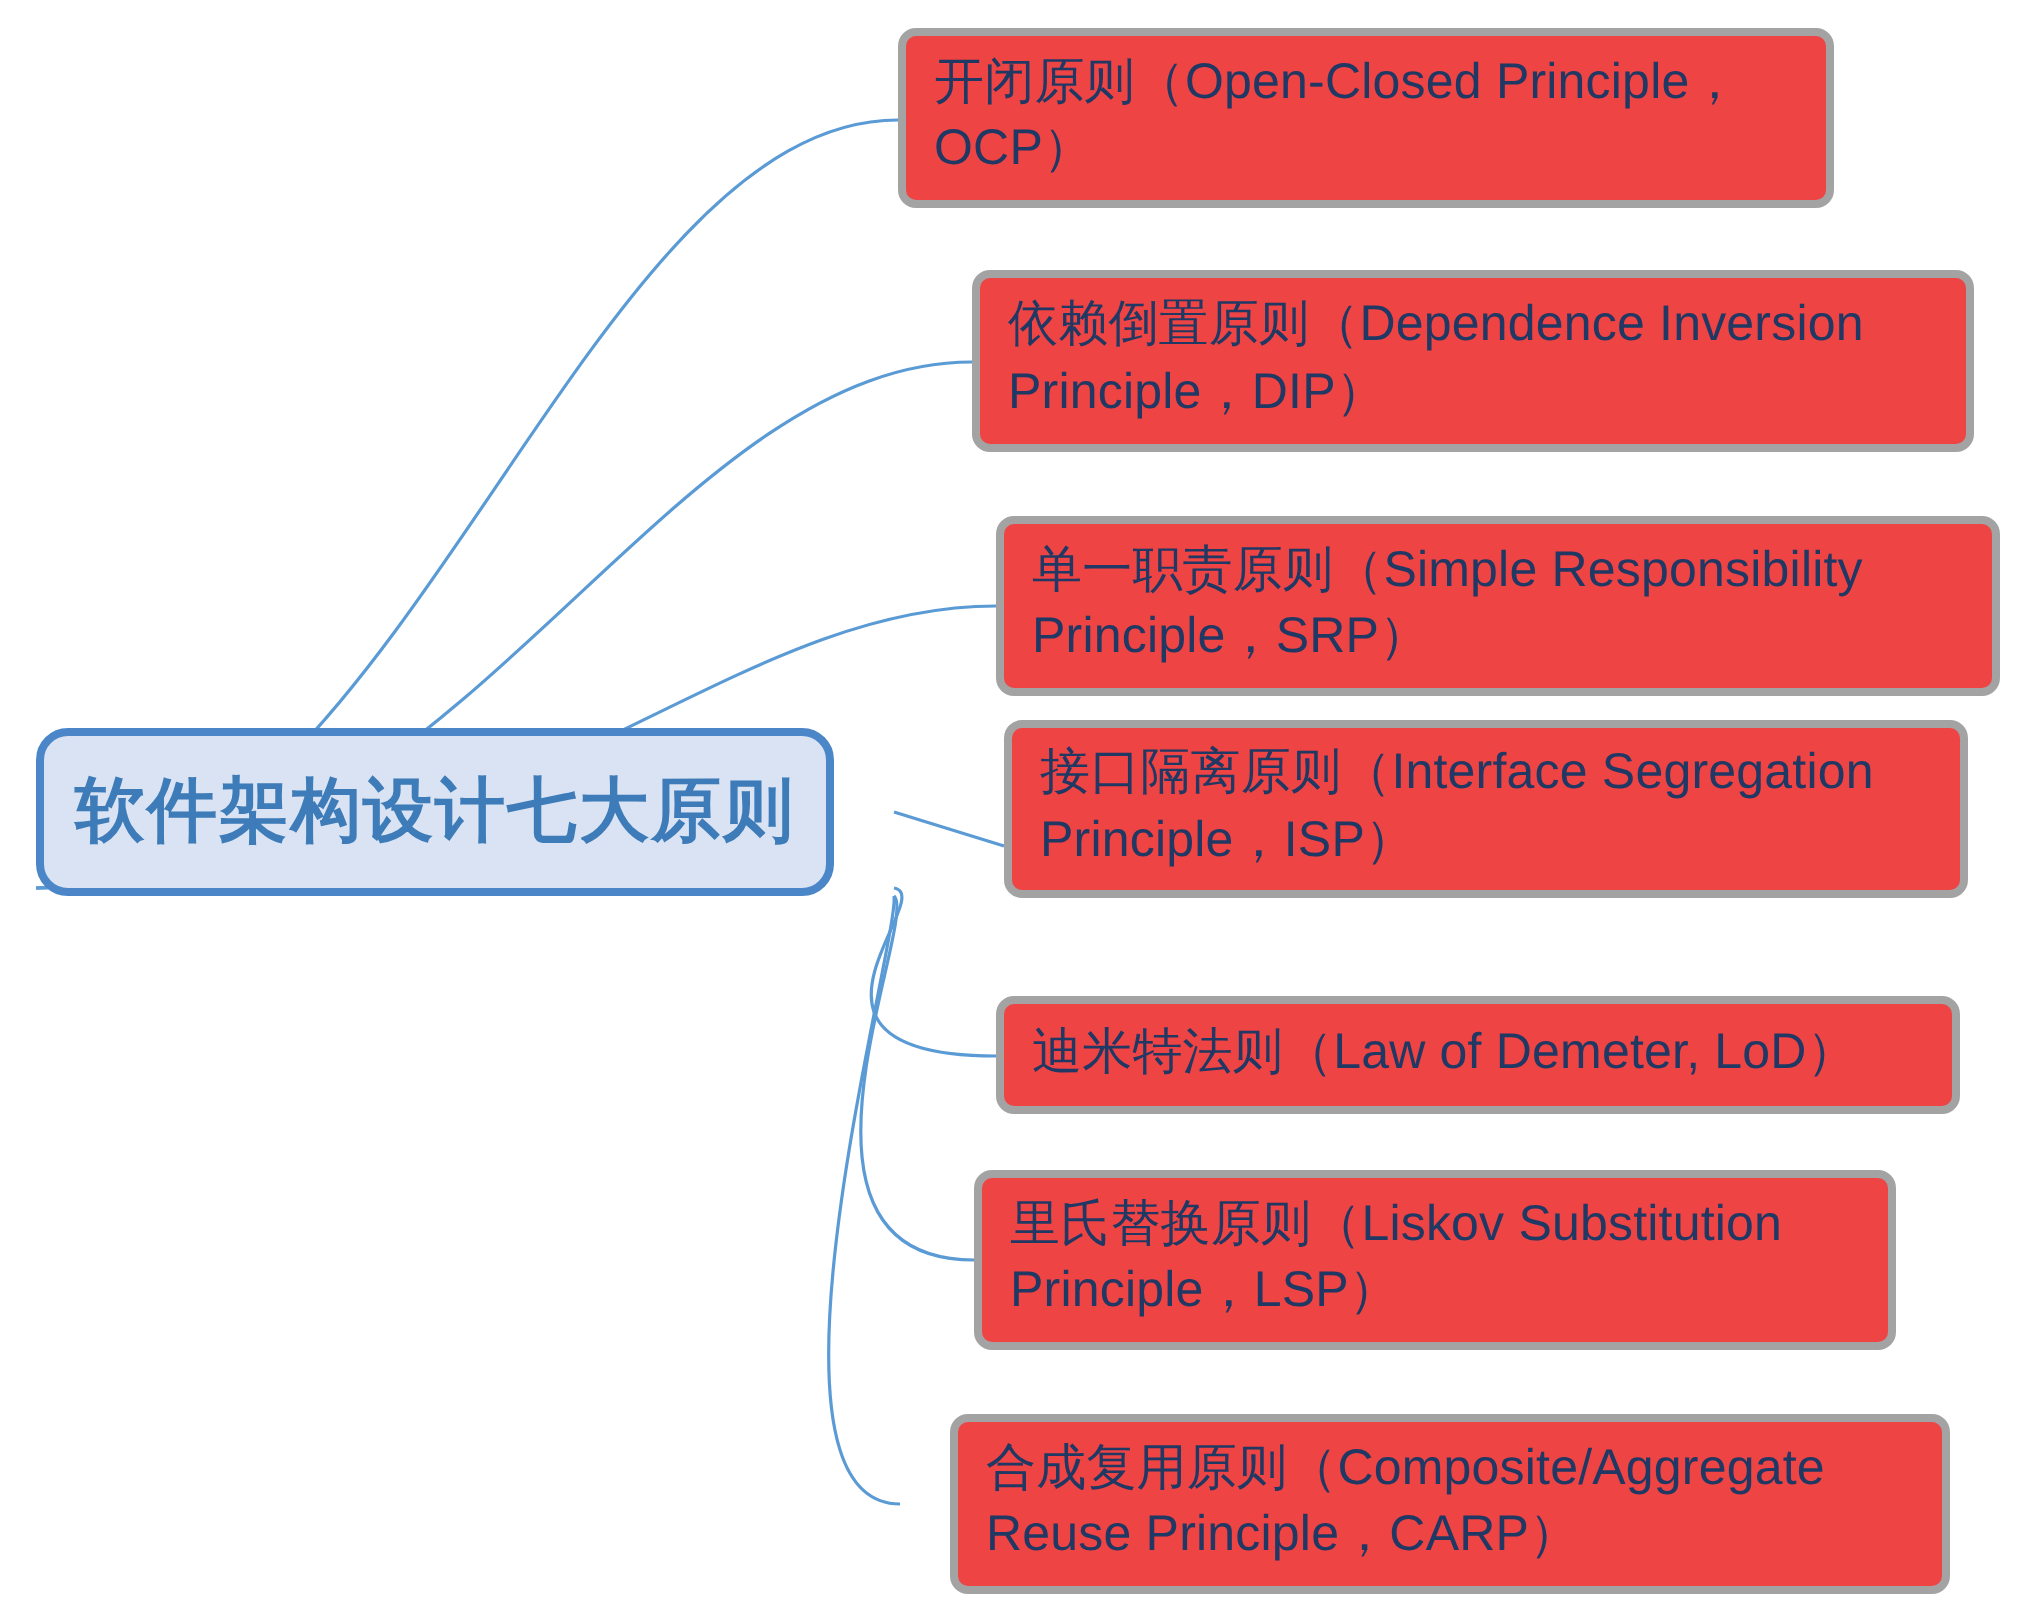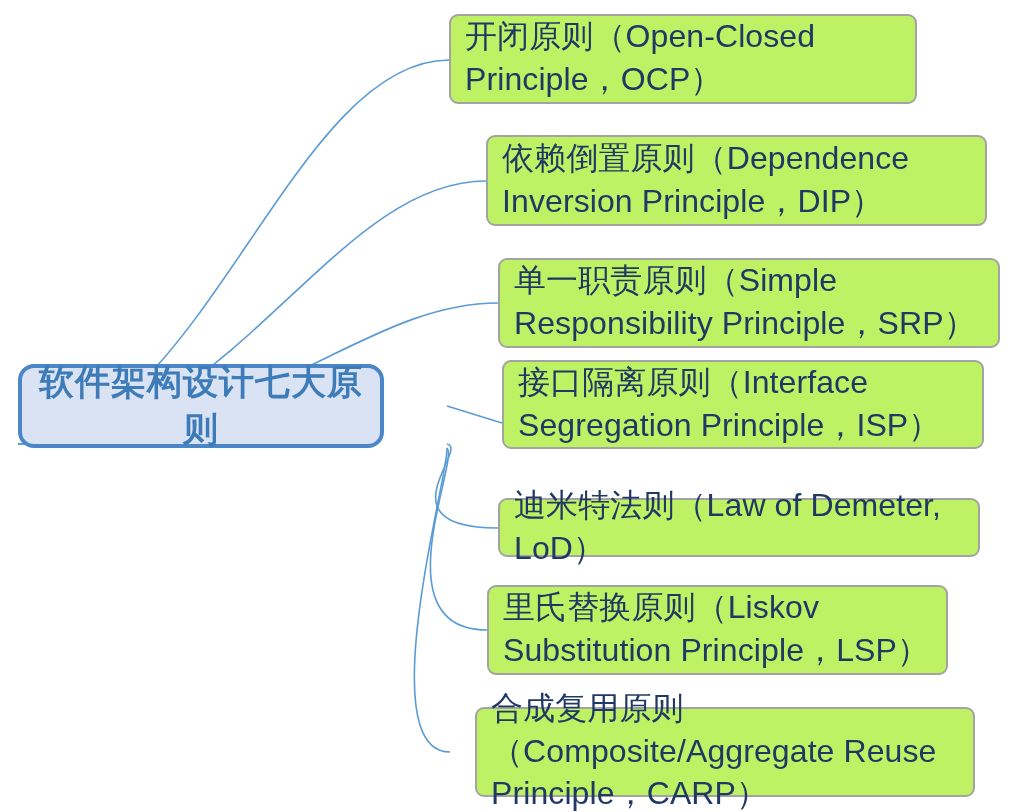--- a/index.html
+++ b/index.html
@@ -21,25 +21,25 @@
     position: absolute;
     left: 0;
     top: 0;
     width: 1018px;
     height: 812px;
     pointer-events: none;
   }
   .node {
     position: absolute;
     box-sizing: border-box;
-    background: #bef264;
-    border: 2px solid #a3a3a3;
+    background: #ef4444;
+    border: 4px solid #a3a3a3;
     border-radius: 9px;
     color: #1F3864;
-    font-size: 32px;
+    font-size: 25px;
     line-height: 1.33;
     letter-spacing: 0.1px;
     display: flex;
     align-items: center;
     padding: 4px 12px 6px 14px;
   }
   .node-text {
     display: block;
     width: 100%;
     white-space: pre-line;
@@ -65,21 +65,21 @@
   <svg id="connectors" viewBox="0 0 1018 812" xmlns="http://www.w3.org/2000/svg">
     <path fill="none" stroke="#5B9BD5" stroke-width="1.6" d="M 18 444 C 200 444, 290 60, 449 60"></path>
     <path fill="none" stroke="#5B9BD5" stroke-width="1.6" d="M 18 444 C 230 444, 330 181, 486 181"></path>
     <path fill="none" stroke="#5B9BD5" stroke-width="1.6" d="M 18 444 C 260 440, 360 303, 498 303"></path>
     <path fill="none" stroke="#5B9BD5" stroke-width="1.6" d="M 447 406 L 502 423"></path>
     <path fill="none" stroke="#5B9BD5" stroke-width="1.6" d="M 447 444 C 470 448, 380 528, 498 528"></path>
     <path fill="none" stroke="#5B9BD5" stroke-width="1.6" d="M 447 448 C 460 460, 380 630, 487 630"></path>
     <path fill="none" stroke="#5B9BD5" stroke-width="1.6" d="M 447 448 C 450 470, 370 752, 450 752"></path>
   </svg>
 
-  <div class="node" id="root-node" style="left: 18px; top: 364px; width: 366px; height: 84px;">
+  <div class="node" id="root-node" style="left: 18px; top: 364px; width: 399px; height: 84px;">
     <span class="node-text">软件架构设计七大原则</span>
   </div>
 
   <div class="node" id="node-ocp" style="left: 449px; top: 14px; width: 468px; height: 90px;">
     <span class="node-text">开闭原则（Open-Closed Principle，OCP）</span>
   </div>
 
   <div class="node" id="node-dip" style="left: 486px; top: 135px; width: 501px; height: 91px;">
     <span class="node-text">依赖倒置原则（Dependence Inversion Principle，DIP）</span>
   </div>

